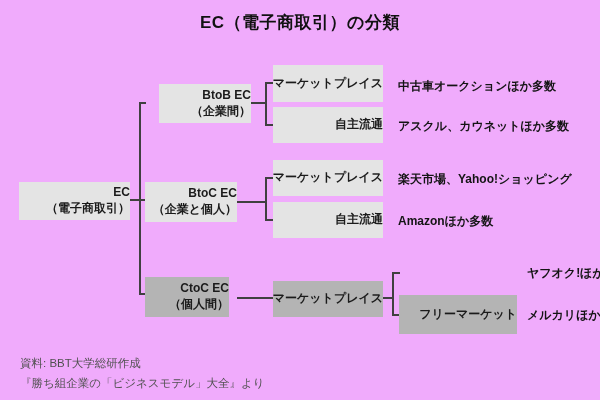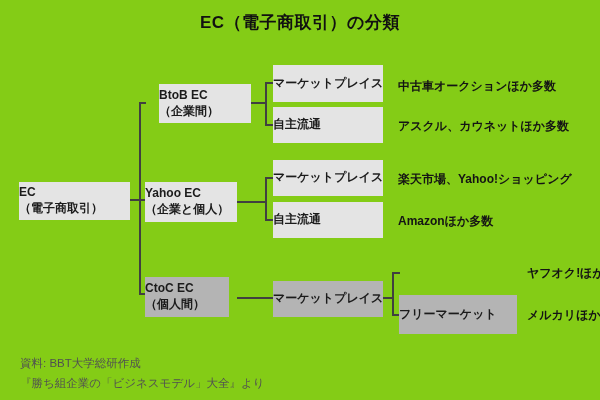--- a/index.html
+++ b/index.html
@@ -1,25 +1,25 @@
 <!DOCTYPE html>
 <html style="--box-light: #e4e4e4; --box-dark: #b4b4b4; --line: #404040;"><head>
 <meta charset="utf-8">
 <style>
   html,body{margin:0;padding:0;background:#ffffff;}
   .stage{
-    position:relative;width:600px;height:400px;background:#84cc16;overflow:hidden;
+    position:relative;width:600px;height:400px;background:#f0abfc;overflow:hidden;
     font-family:"Liberation Sans","DejaVu Sans",sans-serif;color:#1b1b1b;
   }
   .title{
     position:absolute;left:0;right:0;top:11px;text-align:center;
     font-size:17px;font-weight:bold;letter-spacing:.5px;color:#111;
   }
   .node{
-    position:absolute;display:flex;flex-direction:column;align-items:flex-start;justify-content:center;
+    position:absolute;display:flex;flex-direction:column;align-items:flex-end;justify-content:center;
     text-align:center;font-weight:bold;font-size:12px;line-height:1.3;
     background:var(--box-light,#e4e4e4);color:#1b1b1b;white-space:nowrap;
   }
   .node.dark{background:var(--box-dark,#b4b4b4);}
   .line{position:absolute;background:var(--line,#404040);}
   .ex{
     position:absolute;transform:translateY(-50%);
     font-weight:bold;font-size:12px;color:#141414;white-space:nowrap;
   }
   .footer{
@@ -57,21 +57,21 @@
   <div class="node" style="left:19px;top:182px;width:111px;height:38px">
     <span>EC</span>
     <span>（電子商取引）</span>
   </div>
 
   <div class="node" style="left:159px;top:84px;width:92px;height:39px">
     <span>BtoB EC</span>
     <span>（企業間）</span>
   </div>
   <div class="node" style="left:145px;top:182px;width:92px;height:40px">
-    <span>Yahoo EC</span>
+    <span>BtoC EC</span>
     <span>（企業と個人）</span>
   </div>
   <div class="node dark" style="left:145px;top:277px;width:84px;height:40px">
     <span>CtoC EC</span>
     <span>（個人間）</span>
   </div>
 
   <div class="node" style="left:273px;top:65px;width:110px;height:37px">
     <span>マーケットプレイス</span>
   </div>

